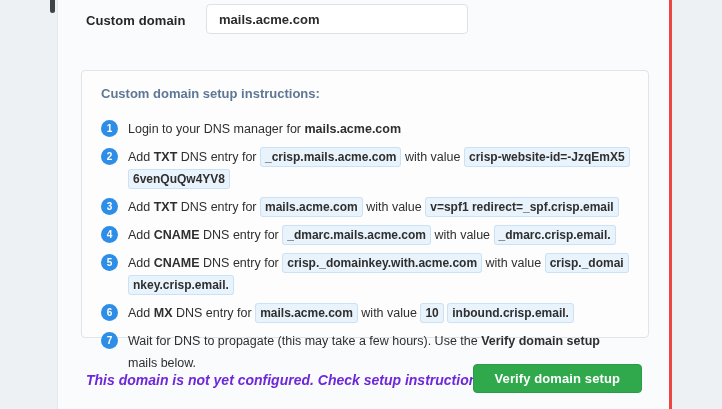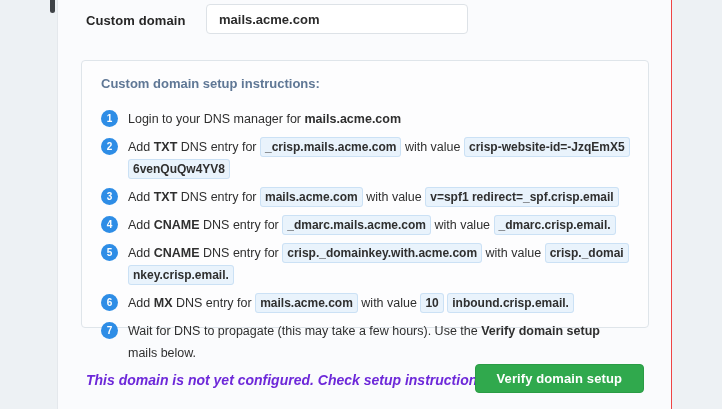--- a/index.html
+++ b/index.html
@@ -14,38 +14,38 @@
     background: #edf1f4;
   }
   .scroll-thumb {
     position: absolute; left: 50px; top: -10px; width: 5px; height: 23px;
     background: #3f4347; border-radius: 3px; z-index: 5;
   }
   .card {
     position: absolute; left: 57px; top: 0; width: 615px; height: 409px;
     background: #fafbfd;
     border-left: 1px solid #e4e8ec;
-    border-right: 1px solid #ef4444;
+    border-right: 3px solid #ef4444;
   }
   
   .form-row { position: absolute; left: 0; top: 0; width: 100%; height: 40px; }
   .form-label {
     position: absolute; left: 28px; top: 13px;
     font-size: 13px; font-weight: bold; color: #262626; letter-spacing: .1px;
   }
   .domain-input {
     position: absolute; left: 148px; top: 4px; width: 262px; height: 30px;
     background: #ffffff; border: 1px solid #dde2e7; border-radius: 4px;
     font-family: "Liberation Sans", sans-serif;
     font-size: 13px; font-weight: 600; color: #2b2b2b;
     padding: 0 12px; outline: none;
   }
   
   .instructions-box {
-    position: absolute; left: 23px; top: 60px; width: 568px; height: 268px;
+    position: absolute; left: 23px; top: 70px; width: 568px; height: 268px;
     background: #fdfdfe; border: 1px solid #dfe5ea; border-radius: 4px;
     padding: 15px 19px 0 19px;
   }
   .instructions-title {
     font-size: 13px; font-weight: bold; color: #5f7795; margin-bottom: 17px;
   }
   .step-row {
     display: flex; align-items: flex-start; gap: 10px; margin-bottom: 6px;
   }
   .step-num {

